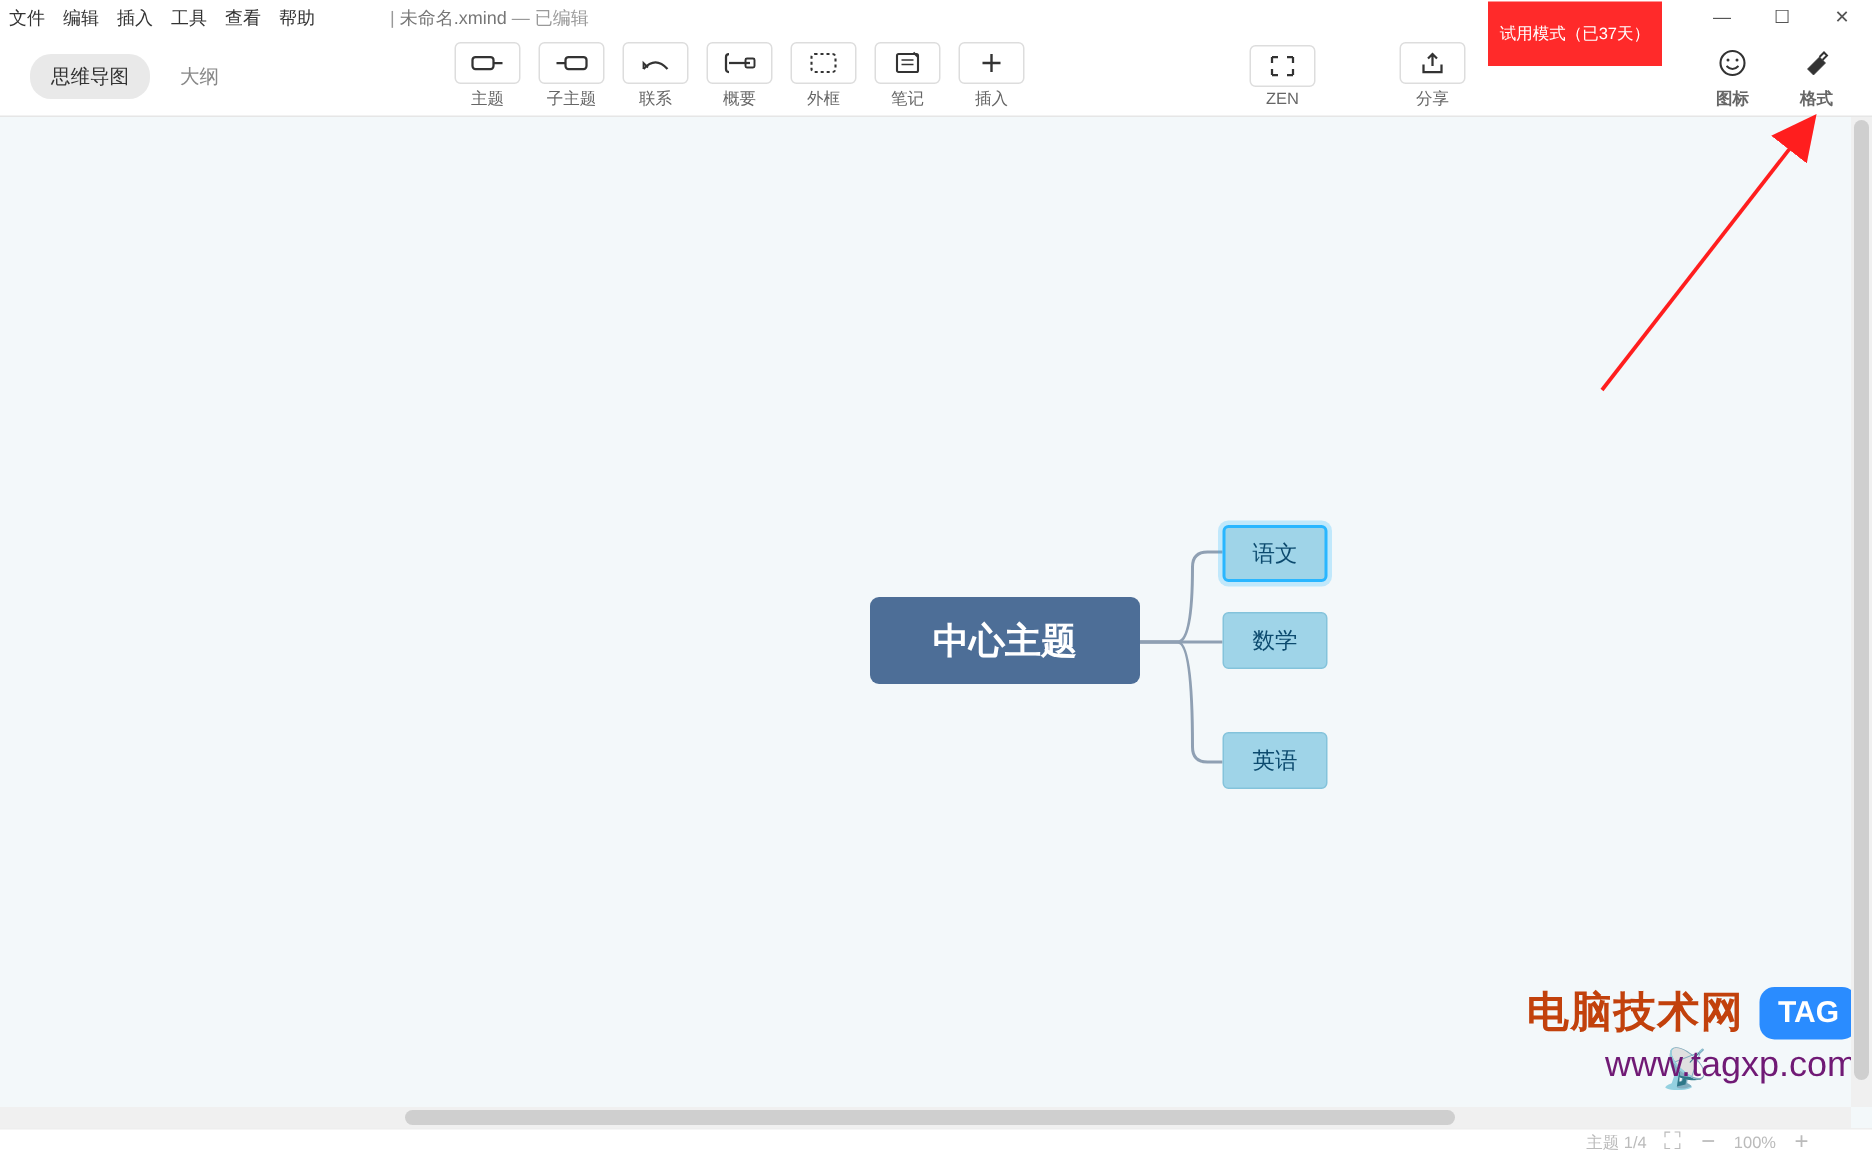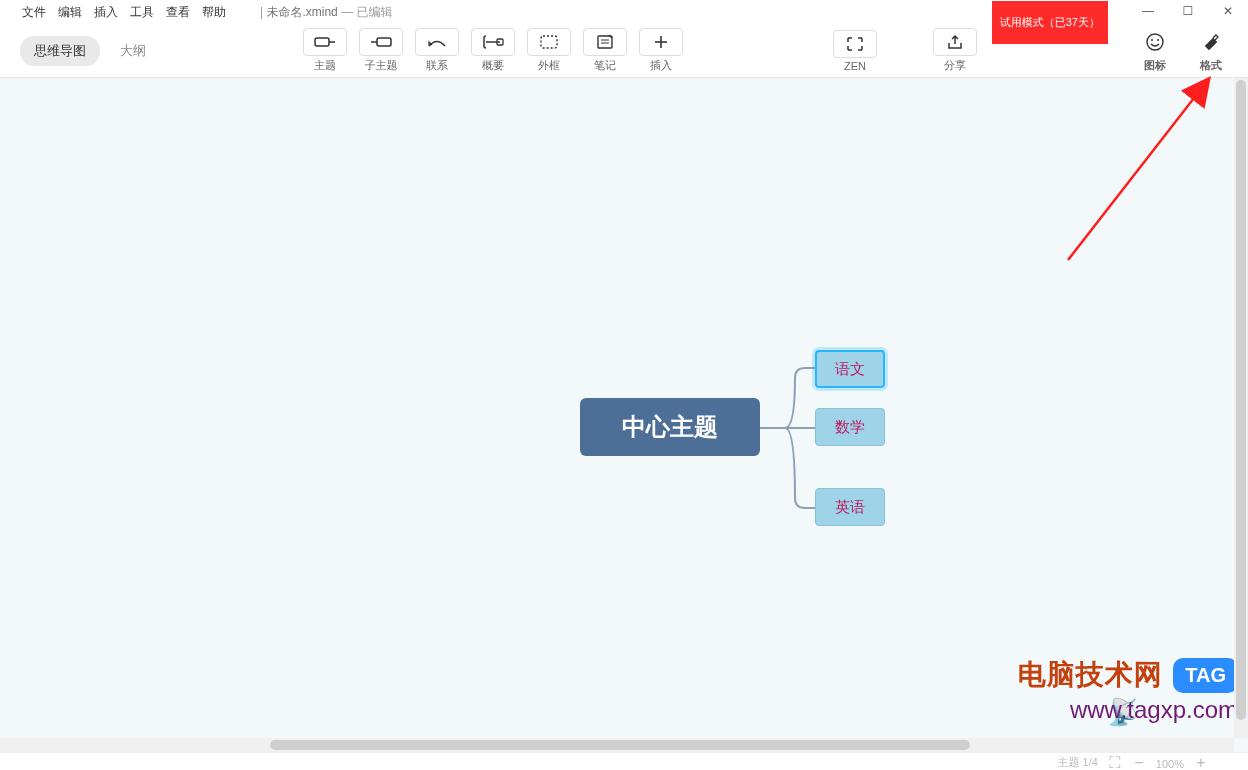--- a/index.html
+++ b/index.html
@@ -1,19 +1,19 @@
 <!DOCTYPE html>
 <html><head>
 <meta charset="utf-8">
 <style>
   * { box-sizing: border-box; margin: 0; padding: 0; font-family: "Microsoft YaHei", Arial, sans-serif; }
   html, body { width: 1248px; height: 770px; overflow: hidden; background: #fff; }
   
   .titlebar { height: 24px; width: 100%; display: flex; align-items: center; position: relative; background: #fff; }
-  .menu-bar { display: flex; gap: 0; padding-left: 16px; }
+  .menu-bar { display: flex; gap: 0; padding-left: 0; }
   .menu-item { font-size: 12px; padding: 4px 6px; color: #333; cursor: default; }
   .win-controls { position: absolute; right: 0; top: 0; display: flex; }
   .win-btn { width: 40px; height: 22px; display: flex; align-items: center; justify-content: center; font-size: 12px; color: #555; }
   .trial-badge { position: absolute; right: 140px; top: 1px; background: #ff2a2a; color: #fff; font-size: 11px; padding: 14px 8px; }
   .doc-title { position: absolute; left: 260px; top: 4px; font-size: 12px; color: #999; }
   .doc-title .fn { color: #777; }
   
   .toolbar { height: 54px; width: 100%; border-bottom: 1px solid #e6e6e6; display: flex; align-items: center; position: relative; }
   .view-tabs { display: flex; align-items: center; gap: 6px; margin-left: 20px; }
   .view-tab { font-size: 13px; padding: 6px 14px; border-radius: 14px; color: #888; cursor: pointer; }
@@ -24,32 +24,32 @@
   .tool-group.share { left: 930px; }
   .tool-group.right { right: 12px; font-weight: bold; }
   .tool-btn { width: 50px; display: flex; flex-direction: column; align-items: center; gap: 2px; cursor: pointer; }
   .tool-btn .icon-box { width: 44px; height: 28px; border: 1px solid #ddd; border-radius: 4px; display: flex; align-items: center; justify-content: center; background: #fff; }
   .tool-btn .lbl { font-size: 11px; color: #666; }
   .tool-btn.noframe .icon-box { border: none; }
   
   .canvas { position: absolute; top: 78px; left: 0; right: 0; bottom: 18px; background: #f3f8fa; overflow: hidden; }
   .mindmap { position: absolute; left: 580px; top: 260px; }
   .central { position: absolute; left: 0; top: 60px; width: 180px; height: 58px; background: #4d6e97; border-radius: 6px; color: #fff; font-size: 24px; font-weight: 600; display: flex; align-items: center; justify-content: center; }
-  .node { position: absolute; width: 70px; height: 38px; background: #9fd4e8; border: 1px solid #84c3db; border-radius: 4px; color: #be185d; font-size: 15px; display: flex; align-items: center; justify-content: center; }
+  .node { position: absolute; width: 70px; height: 38px; background: #9fd4e8; border: 1px solid #84c3db; border-radius: 4px; color: #0c4a6e; font-size: 15px; display: flex; align-items: center; justify-content: center; }
   .node.selected { border: 2px solid #29b6ff; box-shadow: 0 0 0 3px rgba(41,182,255,0.25); }
   .connector { position: absolute; stroke: #8fa0b3; stroke-width: 2; fill: none; }
   
   .arrow-overlay { position: absolute; top: 60px; right: 0; pointer-events: none; }
   
   .watermark { position: absolute; right: 10px; bottom: 28px; text-align: right; }
   .watermark .line1 { font-size: 28px; font-weight: 700; color: #c2410c; letter-spacing: 1px; display: inline-block; vertical-align: middle;}
   .watermark .tag { display: inline-block; background: #2a8cff; color: #fff; font-size: 20px; font-weight: 700; padding: 6px 12px; border-radius: 10px; margin-left: 6px; vertical-align: middle;}
   .watermark .url { font-size: 24px; color: #701a75; margin-top: 2px; font-weight: 400;}
   
-  .statusbar { position: absolute; bottom: 0; left: 0; right: 0; height: 18px; background: #fff; border-top: 1px solid #eee; display: flex; align-items: flex-end; justify-content: flex-end; padding-right: 40px; gap: 10px; }
+  .statusbar { position: absolute; bottom: 0; left: 0; right: 0; height: 18px; background: #fff; border-top: 1px solid #eee; display: flex; align-items: center; justify-content: flex-end; padding-right: 40px; gap: 10px; }
   .status-item { font-size: 11px; color: #bbb; }
   .status-icon { width: 14px; height: 14px; display: inline-flex; align-items: center; justify-content: center; color: #bbb; }
   
   .hscroll { position: absolute; bottom: 18px; left: 0; right: 14px; height: 14px; background: #f0f0f0; }
   .hscroll .thumb { position: absolute; left: 270px; top: 2px; width: 700px; height: 10px; background: #cfcfcf; border-radius: 5px; }
   .vscroll { position: absolute; top: 78px; bottom: 32px; right: 0; width: 14px; background: #f0f0f0; }
   .vscroll .thumb { position: absolute; top: 2px; left: 2px; width: 10px; height: 640px; background: #cfcfcf; border-radius: 5px; }
   .faint-wm { position:absolute; right:110px; bottom:24px; font-size:26px; color:#e3e9ec; font-style:italic; }
 </style>
 </head>

